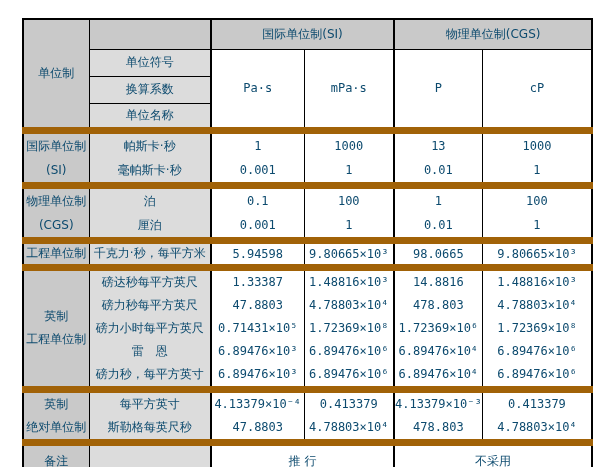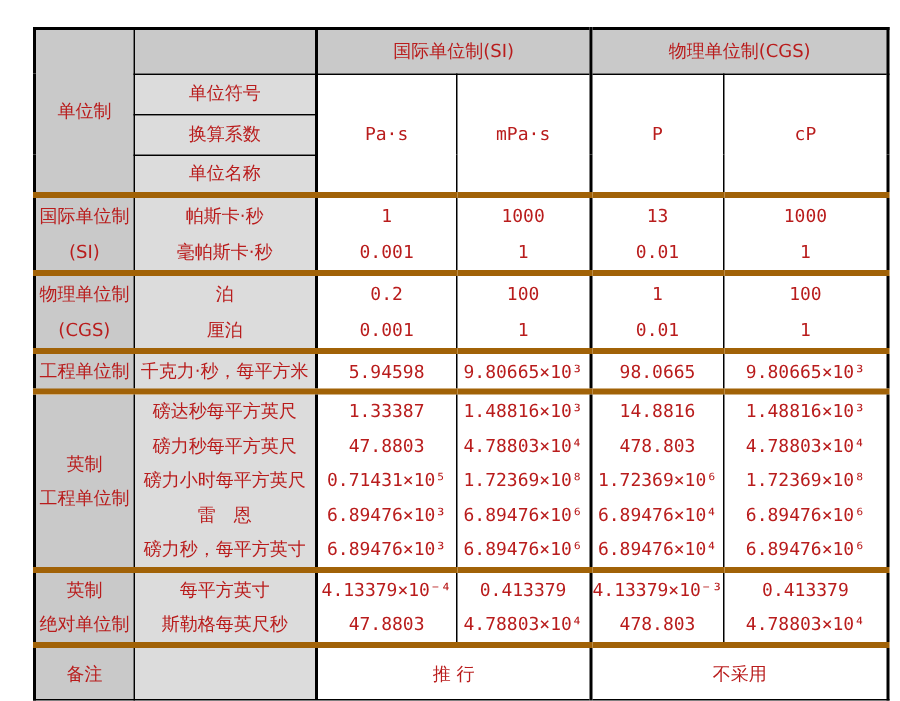--- a/index.html
+++ b/index.html
@@ -9,31 +9,31 @@
   }
   .wrap { position:absolute; left:22px; top:18px; }
   table {
     border-collapse:collapse; table-layout:fixed;
     border:2px solid #000;
   }
   td {
     border:1px solid #000;
     text-align:center; vertical-align:middle;
     padding:0; margin:0;
-    font-size:12px; color:#b91c1c;
+    font-size:12px; color:#0c4a6e;
     font-family:"DejaVu Sans", sans-serif;
     overflow:hidden;
   }
   .gray  { background:#c9c9c9; }
   .lgray { background:#dcdcdc; }
   .num   { font-family:"DejaVu Sans Mono", monospace; font-size:12px;text-align:center; }
   
   .gb { border-left:2px solid #000; }
   
-  tr.sec td { border-top:4px solid #a16207; }
+  tr.sec td { border-top:7px solid #a16207; }
   tr.h30 { height:30px; }
   tr.h27 { height:27px; }
   tr.h48 { height:48px; }
   tr.h47 { height:47px; }
   tr.h116 { height:116px; }
   tr.h37 { height:37px;margin-left:31px; }
   td .ln  { line-height:24px; }
   tr.h116 td .ln, tr.h47 td .ln { line-height:23px; }
 </style>
 </head>
@@ -101,21 +101,21 @@
   <tr class="sec h48">
     <td class="gray">
       <div class="ln">物理单位制</div>
       <div class="ln">(CGS)</div>
     </td>
     <td class="lgray">
       <div class="ln">泊</div>
       <div class="ln">厘泊</div>
     </td>
     <td class="num gb">
-      <div class="ln">0.2</div>
+      <div class="ln">0.1</div>
       <div class="ln">0.001</div>
     </td>
     <td class="num">
       <div class="ln">100</div>
       <div class="ln">1</div>
     </td>
     <td class="num gb">
       <div class="ln">1</div>
       <div class="ln">0.01</div>
     </td>

